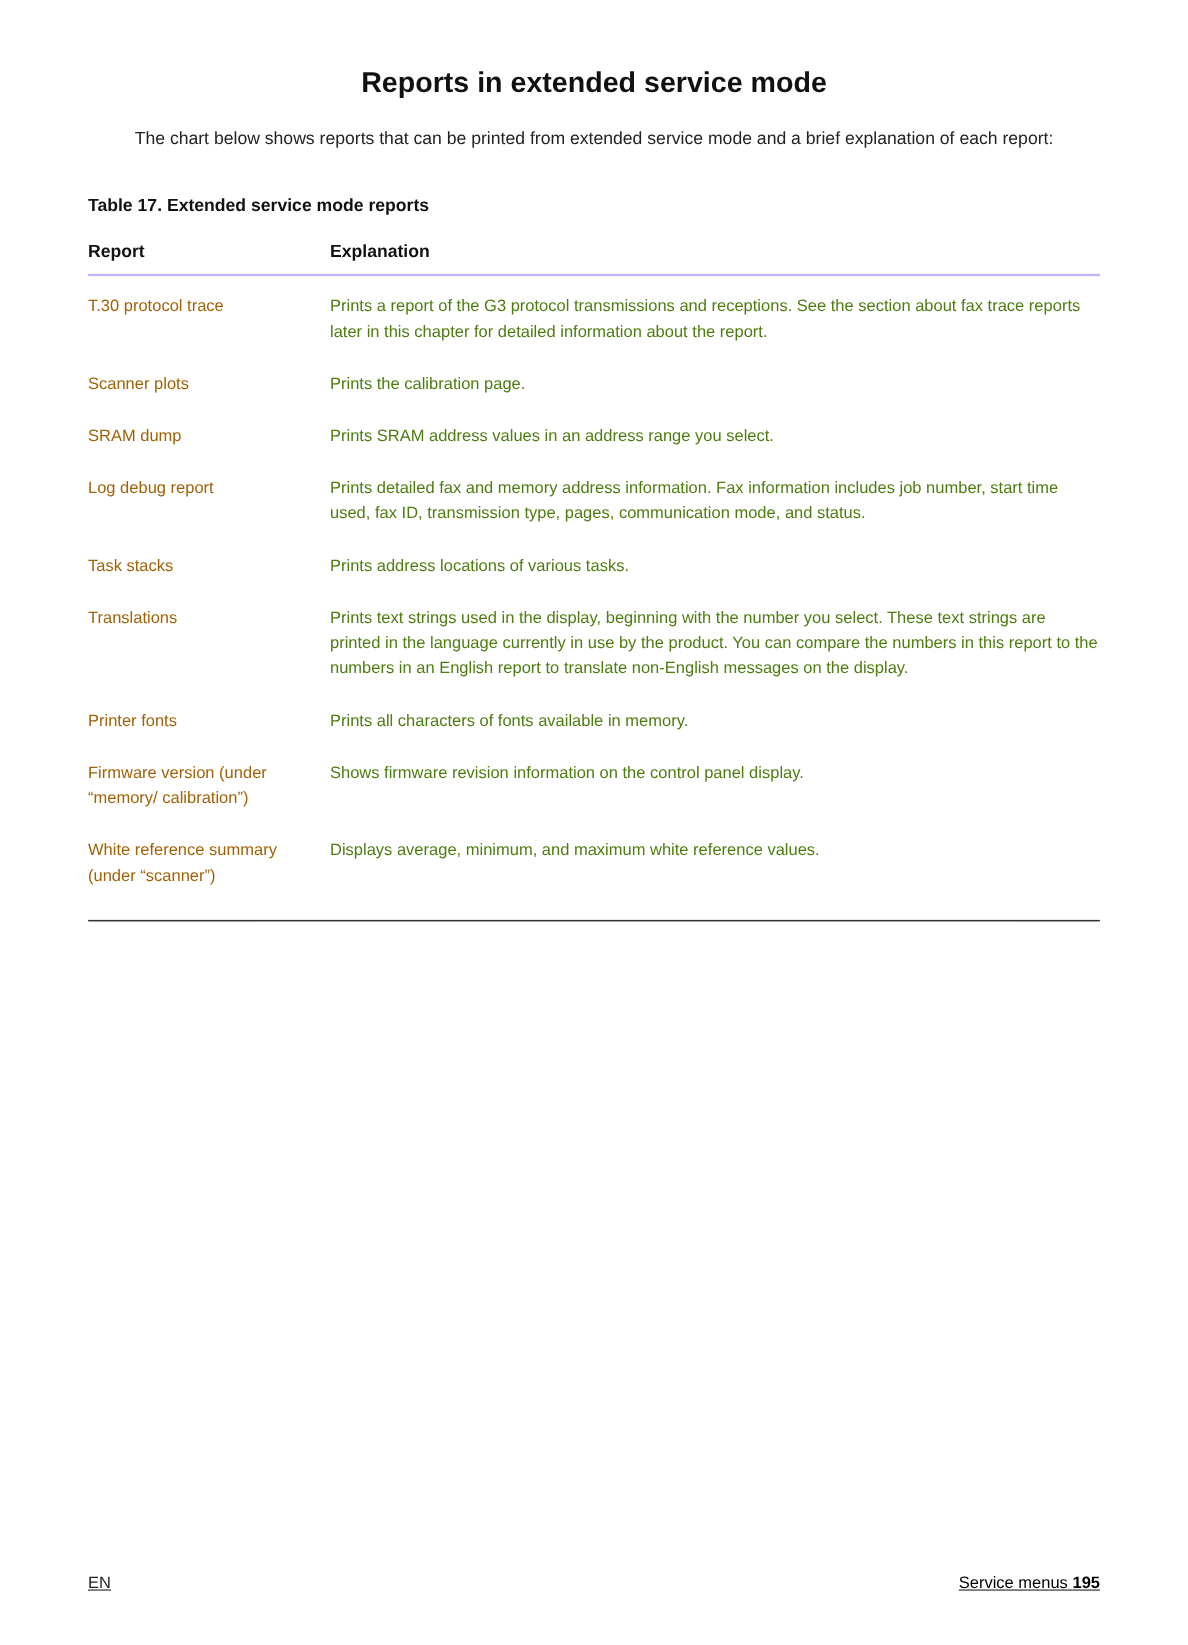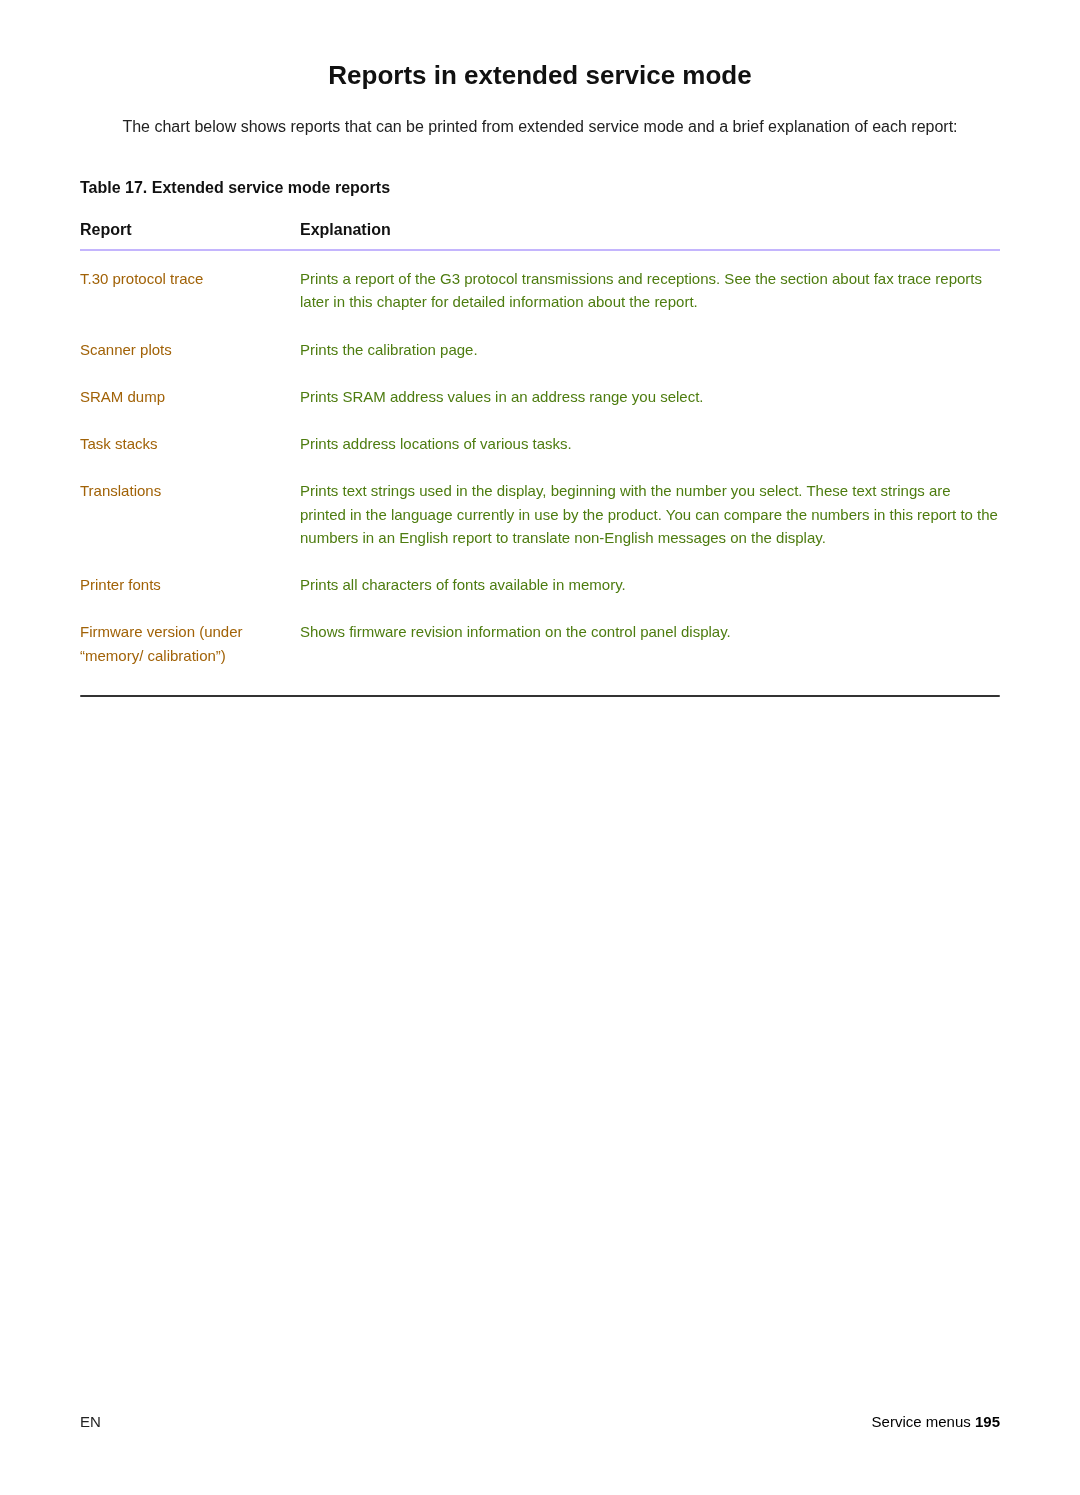--- a/index.html
+++ b/index.html
@@ -94,28 +94,29 @@
     }
 
     .bottom-rule {
       border: none;
       border-top: 2px solid #333333;
       margin-top: 20px;
     }
 
     .page-footer {
       position: absolute;
-      bottom: 65px;
+      bottom: 47px;
       left: 80px;
       right: 80px;
       display: flex;
       justify-content: space-between;
       align-items: center;
       font-size: 15px;
       color: #222222;
+      text-decoration: underline;
     }
 
     .footer-right {
       font-size: 15px;
       color: #000000;
     }
 
     .footer-right strong {
       font-weight: bold;
     }
@@ -145,34 +146,42 @@
         </tr>
         <tr>
           <td class="col-report">Scanner plots</td>
           <td class="col-explanation">Prints the calibration page.</td>
         </tr>
         <tr>
           <td class="col-report">SRAM dump</td>
           <td class="col-explanation">Prints SRAM address values in an address range you select.</td>
         </tr>
         <tr>
+          <td class="col-report">Log debug report</td>
+          <td class="col-explanation">Prints detailed fax and memory address information. Fax information includes job number, start time used, fax ID, transmission type, pages, communication mode, and status.</td>
+        </tr>
+        <tr>
           <td class="col-report">Task stacks</td>
           <td class="col-explanation">Prints address locations of various tasks.</td>
         </tr>
         <tr>
           <td class="col-report">Translations</td>
           <td class="col-explanation">Prints text strings used in the display, beginning with the number you select. These text strings are printed in the language currently in use by the product. You can compare the numbers in this report to the numbers in an English report to translate non-English messages on the display.</td>
         </tr>
         <tr>
           <td class="col-report">Printer fonts</td>
           <td class="col-explanation">Prints all characters of fonts available in memory.</td>
         </tr>
         <tr>
           <td class="col-report">Firmware version (under “memory/ calibration”)</td>
           <td class="col-explanation">Shows firmware revision information on the control panel display.</td>
+        </tr>
+        <tr>
+          <td class="col-report">White reference summary (under “scanner”)</td>
+          <td class="col-explanation">Displays average, minimum, and maximum white reference values.</td>
         </tr>
       </tbody>
   </table>
 
   <hr class="bottom-rule">
 
   <div class="page-footer">
     <span>EN</span>
     <span class="footer-right">
       <span>Service menus</span>&nbsp;<strong>195</strong>

